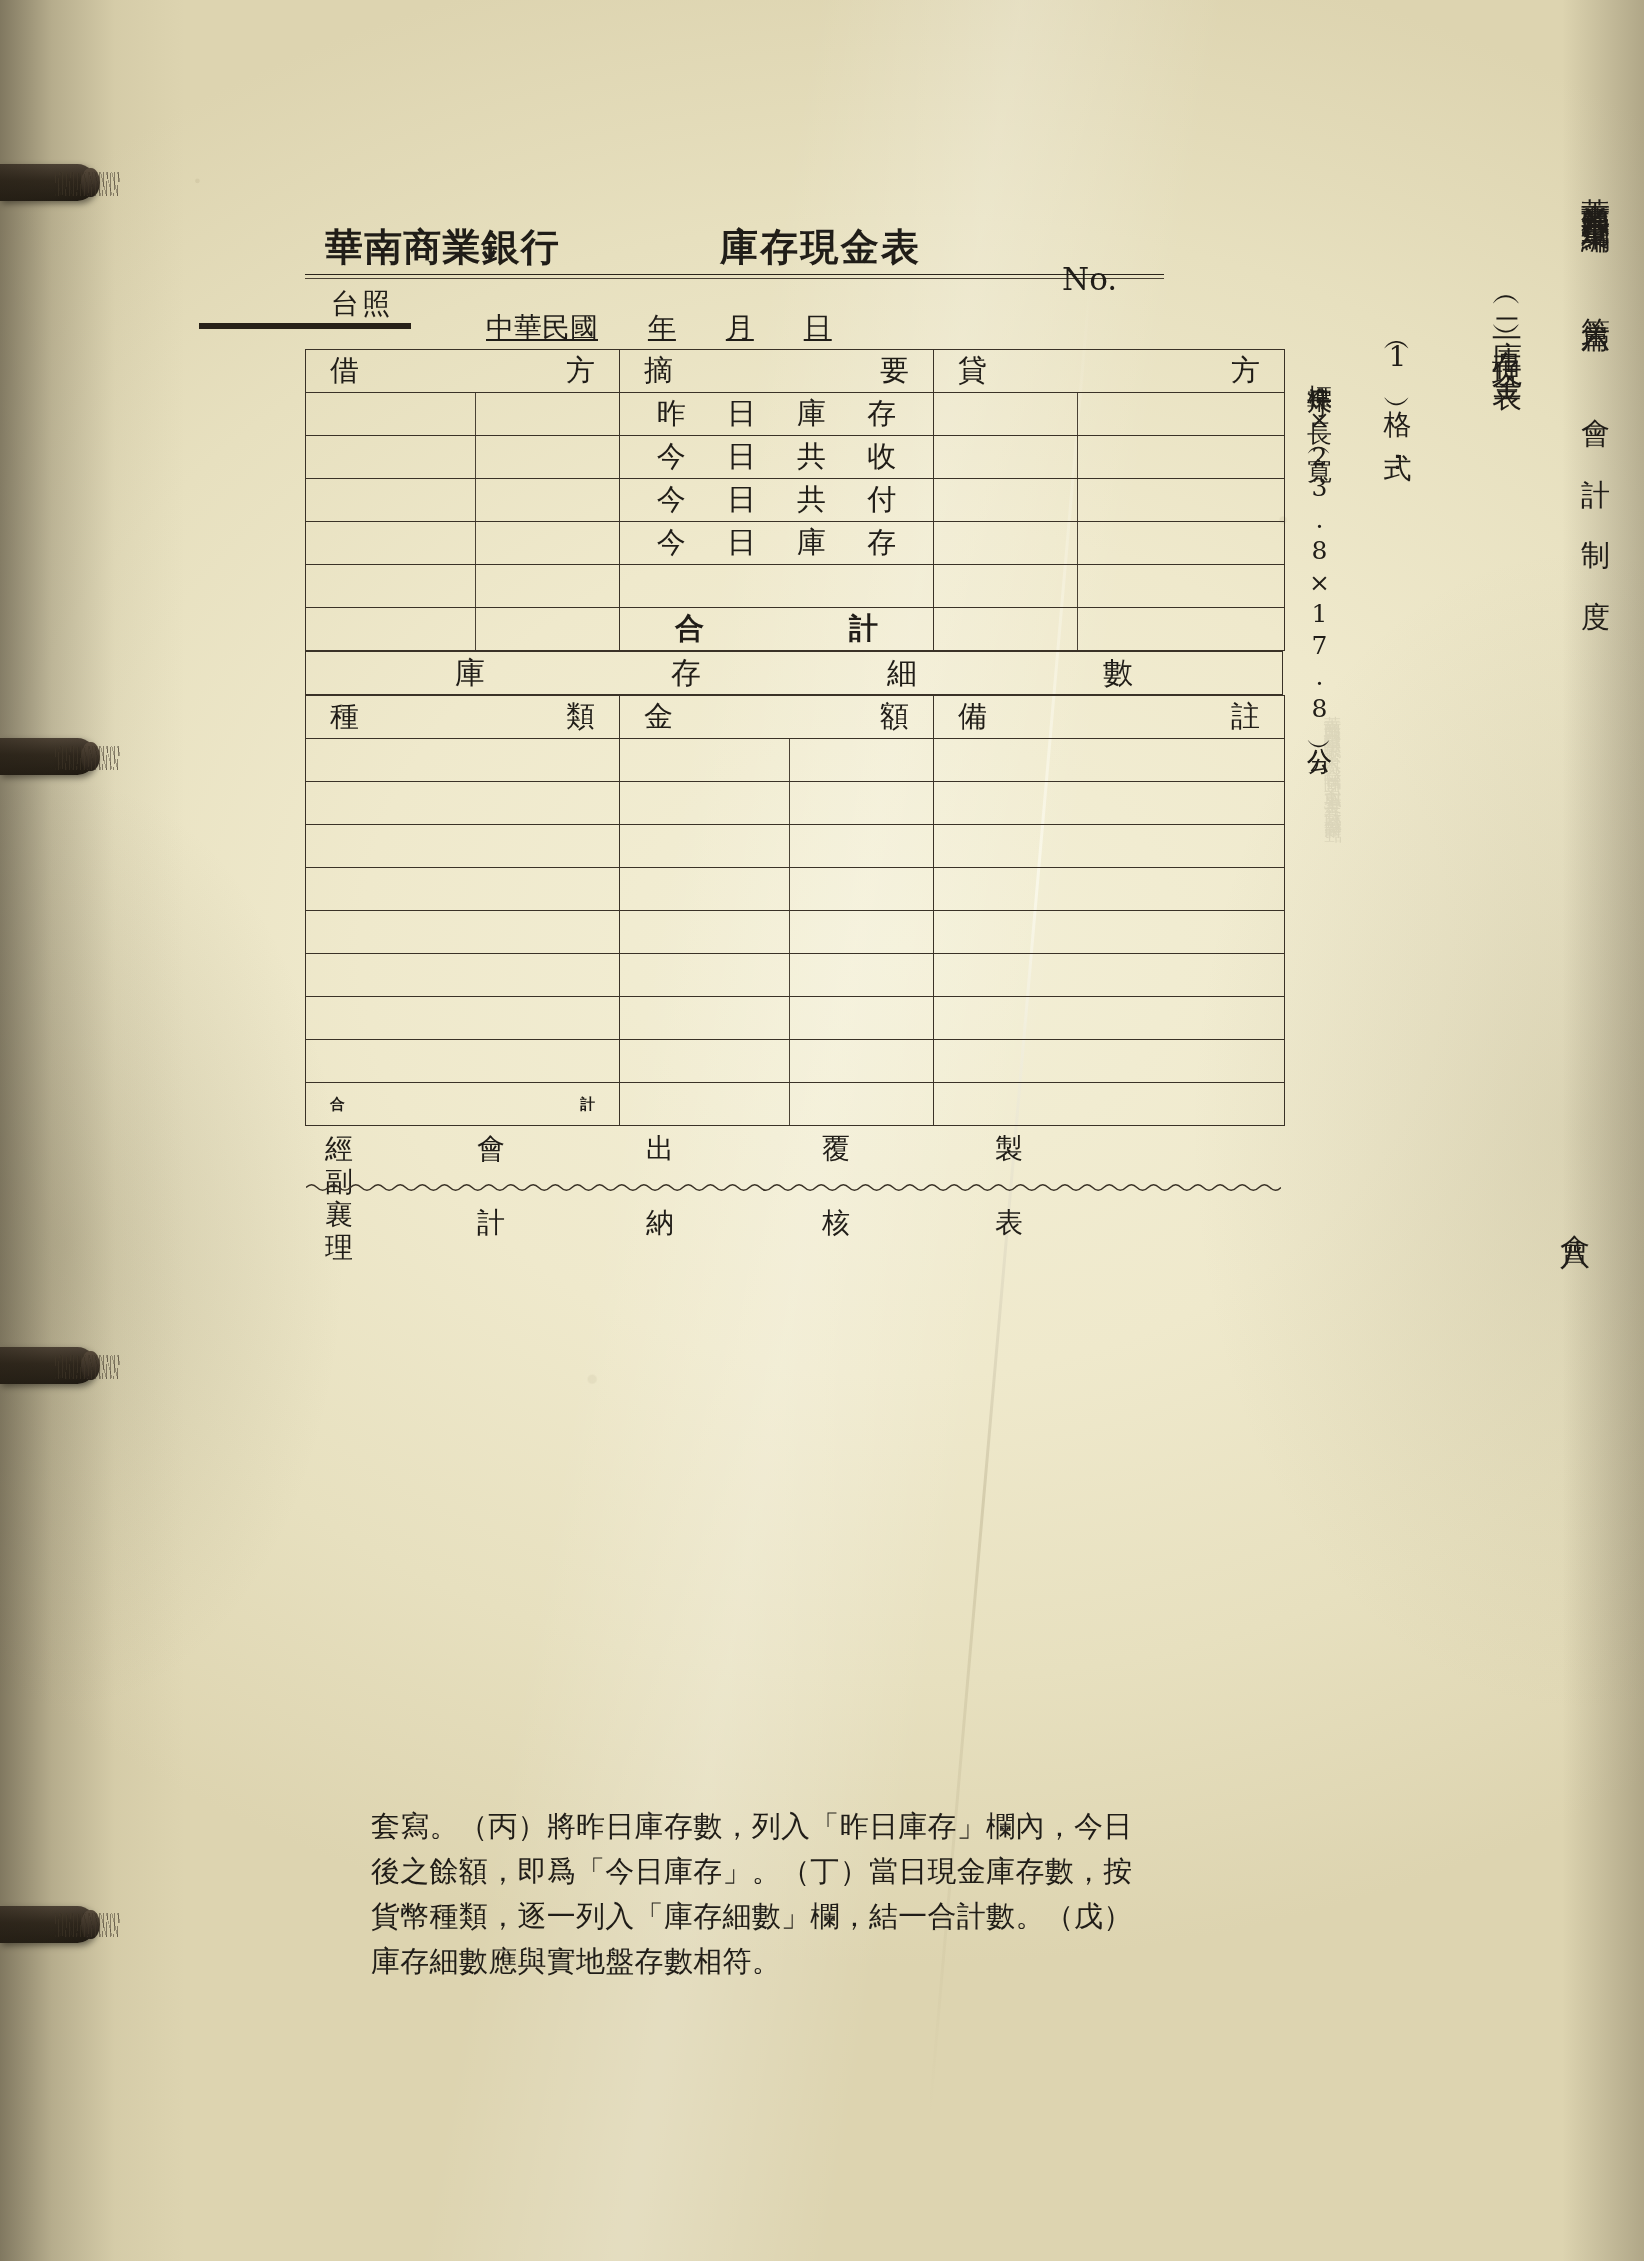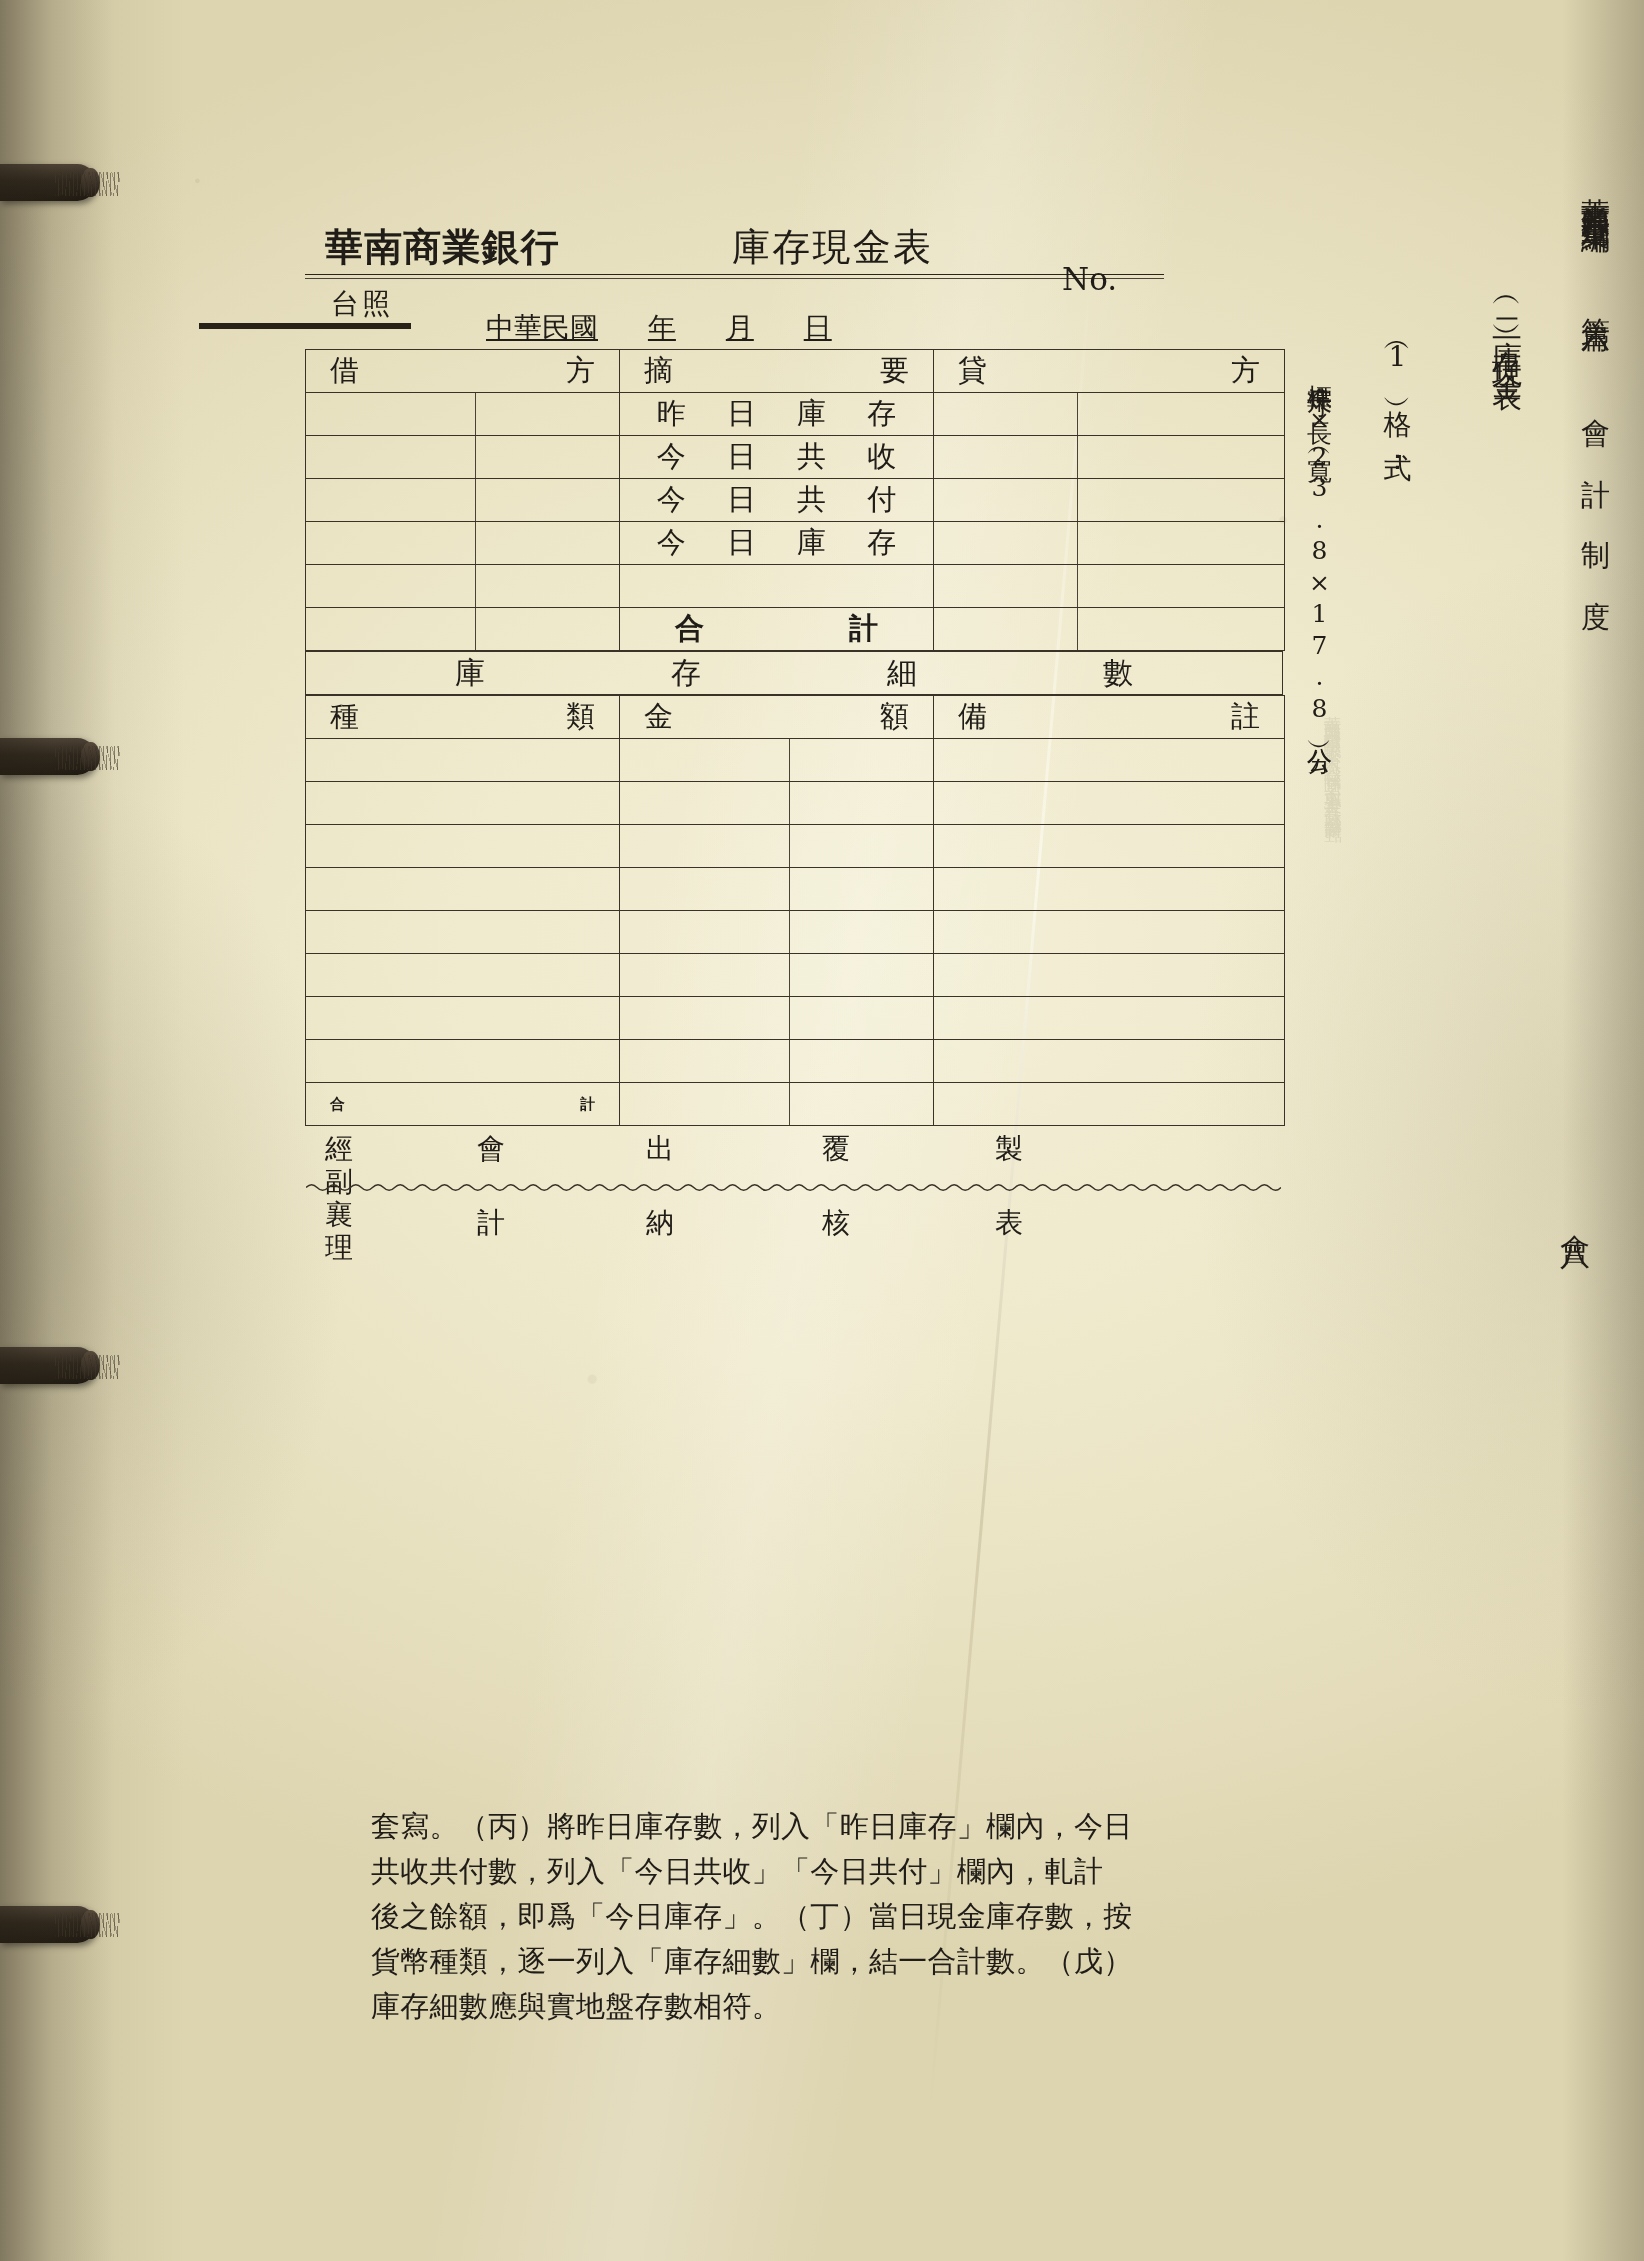--- a/index.html
+++ b/index.html
@@ -152,23 +152,23 @@
     height: 59px;
   }
   .bank-name {
     position: absolute; left: 20px; top: 0;
     font-size: 38px;
     font-weight: 700;
     letter-spacing: .03em;
     font-family: "DejaVu Sans", "Liberation Sans", sans-serif;
   }
   .form-name {
-    position: absolute; left: 427px; top: 0;
+    position: absolute; left: 415px; top: 0;
     font-size: 38px;
-    font-weight: 400;
+    font-weight: 700;
     letter-spacing: .06em;
     font-family: "DejaVu Sans", "Liberation Sans", sans-serif;
   }
   .head-rule {
     position: absolute; left: 0; right: 11px; top: 52px;
     border-top: 1.8px solid #2a241b;
   }
   .head-rule::after {
     content: ""; position: absolute; left: 0; right: 0; top: 2.8px;
     border-top: 0.9px solid #4a4235;
@@ -564,20 +564,19 @@
     </div>
 
   </div>
 
   <svg id="squiggle" viewBox="0 0 1056 14" preserveAspectRatio="none">
     <path d="M0 7 Q 6 1 12 7 T 24 7 T 36 7 T 48 7 T 60 7 T 72 7 T 84 7 T 96 7 T 108 7 T 120 7 T 132 7 T 144 7 T 156 7 T 168 7 T 180 7 T 192 7 T 204 7 T 216 7 T 228 7 T 240 7 T 252 7 T 264 7 T 276 7 T 288 7 T 300 7 T 312 7 T 324 7 T 336 7 T 348 7 T 360 7 T 372 7 T 384 7 T 396 7 T 408 7 T 420 7 T 432 7 T 444 7 T 456 7 T 468 7 T 480 7 T 492 7 T 504 7 T 516 7 T 528 7 T 540 7 T 552 7 T 564 7 T 576 7 T 588 7 T 600 7 T 612 7 T 624 7 T 636 7 T 648 7 T 660 7 T 672 7 T 684 7 T 696 7 T 708 7 T 720 7 T 732 7 T 744 7 T 756 7 T 768 7 T 780 7 T 792 7 T 804 7 T 816 7 T 828 7 T 840 7 T 852 7 T 864 7 T 876 7 T 888 7 T 900 7 T 912 7 T 924 7 T 936 7 T 948 7 T 960 7 T 972 7 T 984 7 T 996 7 T 1008 7 T 1020 7 T 1032 7 T 1044 7 T 1056 7" fill="none" stroke="#3a3227" stroke-width="1.6"></path>
   </svg>
 
   <div id="note">
     <span class="cont">套寫。（丙）將昨日庫存數，列入「昨日庫存」欄內，今日</span>
-    <span class="cont">共收共付數，列入「今日共收」「今日共付」欄內，軋計</span>
     <span class="cont">後之餘額，即爲「今日庫存」。（丁）當日現金庫存數，按</span>
     <span class="cont">貨幣種類，逐一列入「庫存細數」欄，結一合計數。（戊）</span>
     <span class="cont">庫存細數應與實地盤存數相符。</span>
   </div>
 
 </div>
 
 
 </body></html>

